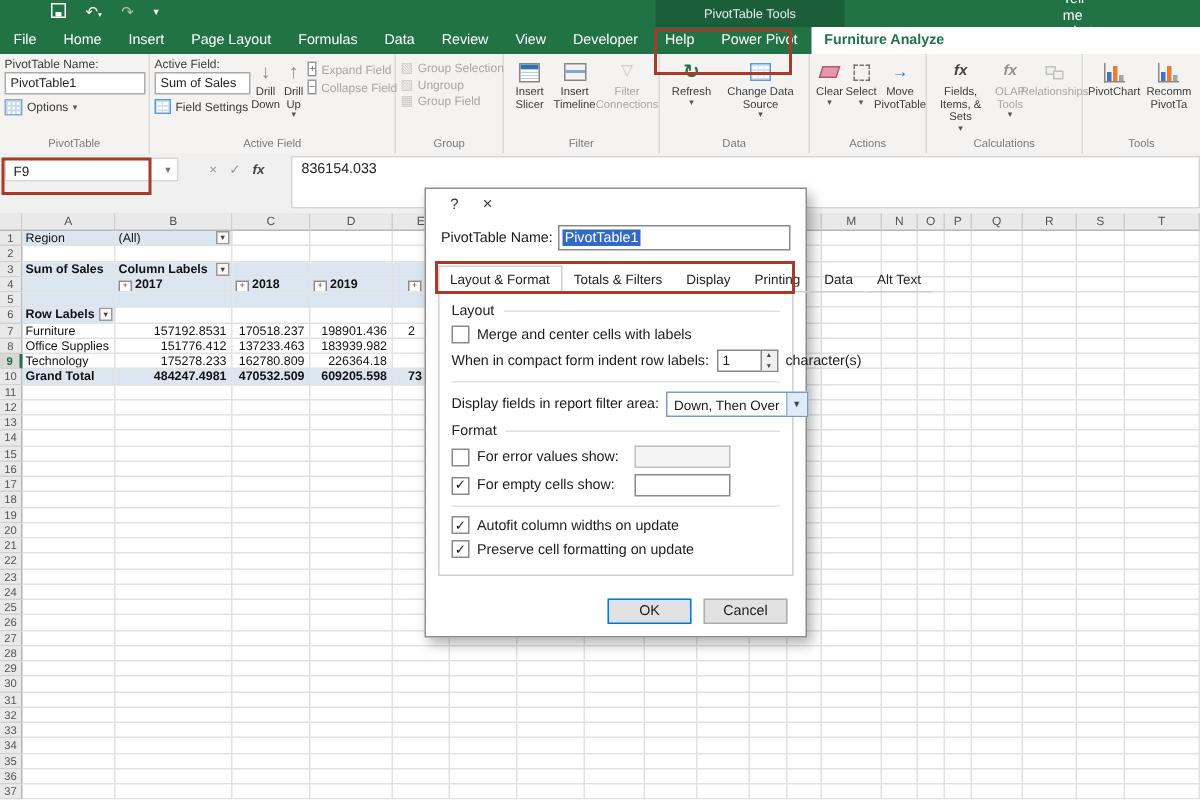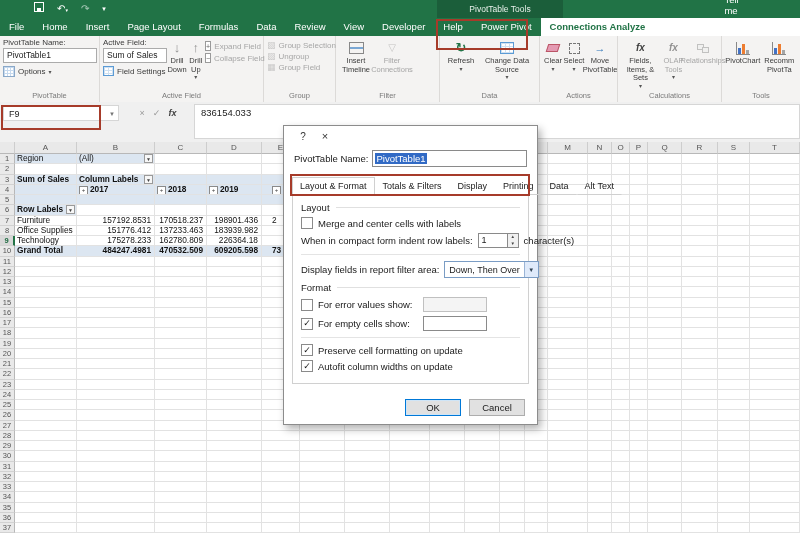--- a/index.html
+++ b/index.html
@@ -148,21 +148,21 @@
         <span class="tab">Insert</span>
         <span class="tab">Page Layout</span>
         <span class="tab">Formulas</span>
         <span class="tab">Data</span>
         <span class="tab">Review</span>
         <span class="tab">View</span>
         <span class="tab">Developer</span>
         <span class="tab">Help</span>
         <span class="tab">Power Pivot</span>
       </span>
-    <span class="tab ctx-active">Connections Analyze</span>
+    <span class="tab ctx-active">Furniture Analyze</span>
     <span class="tab">Design</span>
     <span class="tellme">
       <span class="bulb"></span>
       <span>Tell me what you want to do</span>
     </span>
   </div>
 
   <div class="ribbon">
 
     <div class="rgroup" style="width:100px;">
@@ -220,20 +220,26 @@
         </div>
         <div class="sitem dis">
           <span class="sicon">▦</span>
           <span>Group Field</span>
         </div>
       </div>
       <div class="glabel">Group</div>
     </div>
 
     <div class="rgroup" style="width:104px;display:flex;">
+      <div class="bigbtn" style="width:30px;">
+        <span class="bicon">
+            <span class="i-slicer"></span>
+          </span>
+        <span>Insert Slicer</span>
+      </div>
       <div class="bigbtn" style="width:34px;">
         <span class="bicon">
             <span class="i-timeline"></span>
           </span>
         <span>Insert Timeline</span>
       </div>
       <div class="bigbtn dis" style="width:38px;">
         <span class="bicon i-funnel">▽</span>
         <span>Filter Connections</span>
       </div>
@@ -1265,25 +1271,25 @@
         <span class="tbox dis2"></span>
       </div>
       <div class="drow">
         <span class="cb on"></span>
         <span style="width:100px;">For empty cells show:</span>
         <span class="tbox"></span>
       </div>
       <div class="dsep"></div>
       <div class="drow">
         <span class="cb on"></span>
-        <span>Preserve cell formatting on update</span>
+        <span>Autofit column widths on update</span>
       </div>
       <div class="drow">
         <span class="cb on"></span>
-        <span>Autofit column widths on update</span>
+        <span>Preserve cell formatting on update</span>
       </div>
     </div>
     <div class="dlg-btns">
       <span class="btn primary">OK</span>
       <span class="btn">Cancel</span>
     </div>
   </div>
 
 </div>
 

